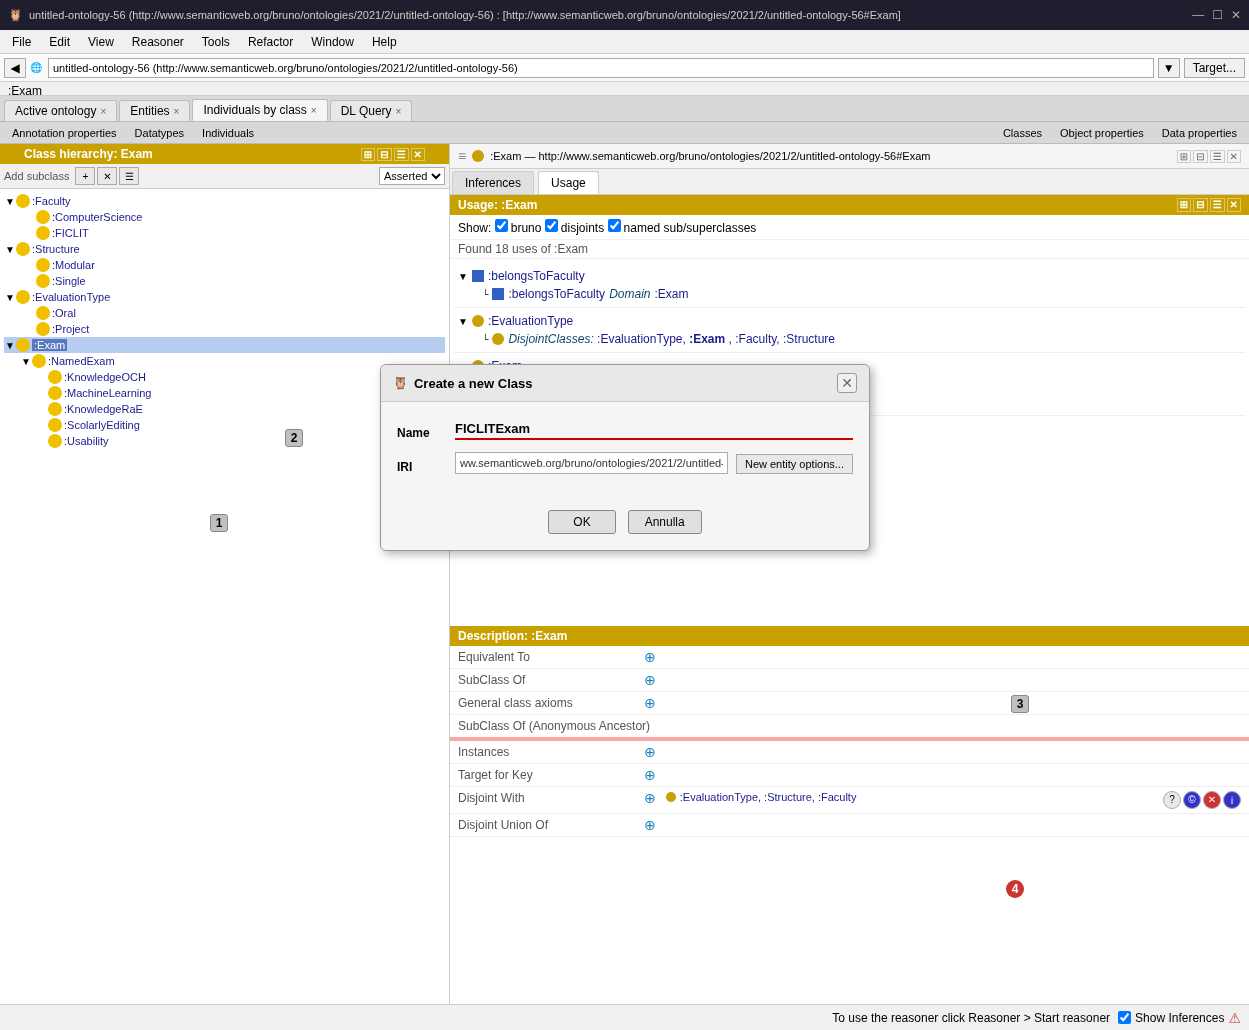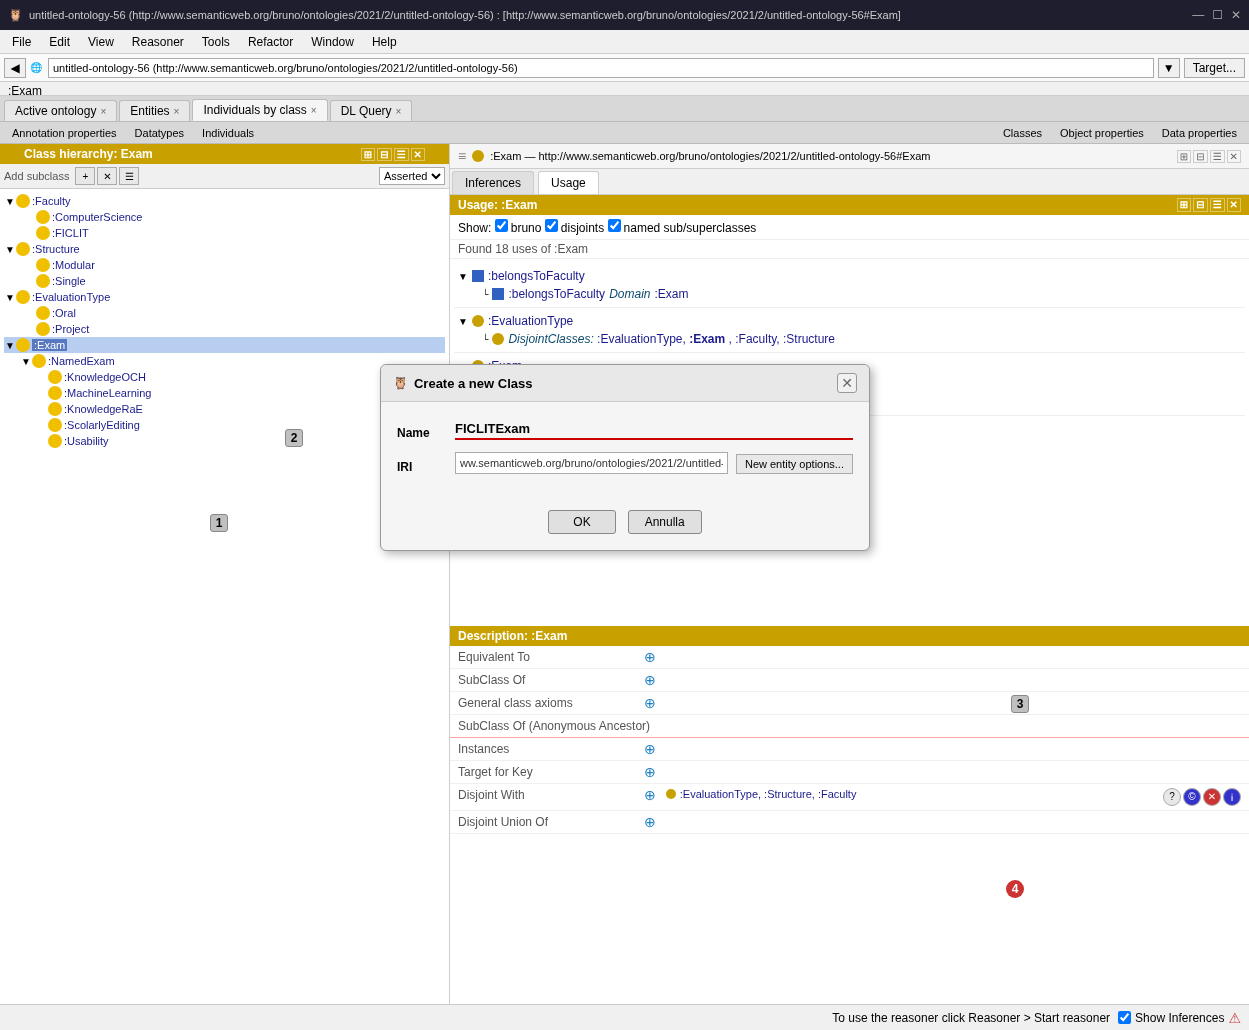--- a/index.html
+++ b/index.html
@@ -734,21 +734,21 @@
             <span class="plus-btn">⊕</span>
           </div>
           <div class="anno-row" style="padding:4px 8px; border-bottom:1px solid #f0f0f0;">
             <span class="anno-label">SubClass Of</span>
             <span class="plus-btn">⊕</span>
           </div>
           <div class="anno-row" style="padding:4px 8px; border-bottom:1px solid #f0f0f0;">
             <span class="anno-label">General class axioms</span>
             <span class="plus-btn">⊕</span>
           </div>
-          <div class="anno-row" style="padding:4px 8px; border-bottom:1px solid #fca5a5;">
+          <div class="anno-row" style="padding:4px 8px; border-bottom:4px solid #fca5a5;">
             <span class="anno-label">SubClass Of (Anonymous Ancestor)</span>
           </div>
           <div class="anno-row" style="padding:4px 8px; border-bottom:1px solid #f0f0f0;">
             <span class="anno-label">Instances</span>
             <span class="plus-btn">⊕</span>
           </div>
           <div class="anno-row" style="padding:4px 8px; border-bottom:1px solid #f0f0f0;">
             <span class="anno-label">Target for Key</span>
             <span class="plus-btn">⊕</span>
           </div>

